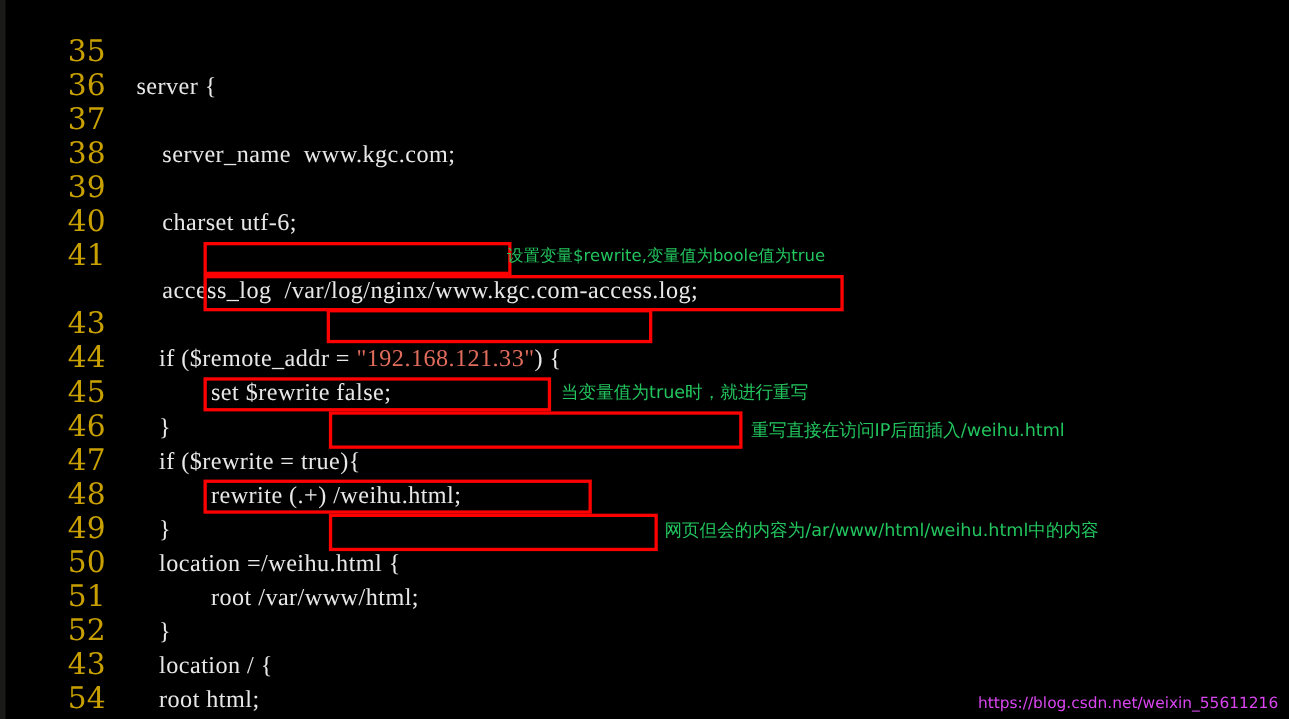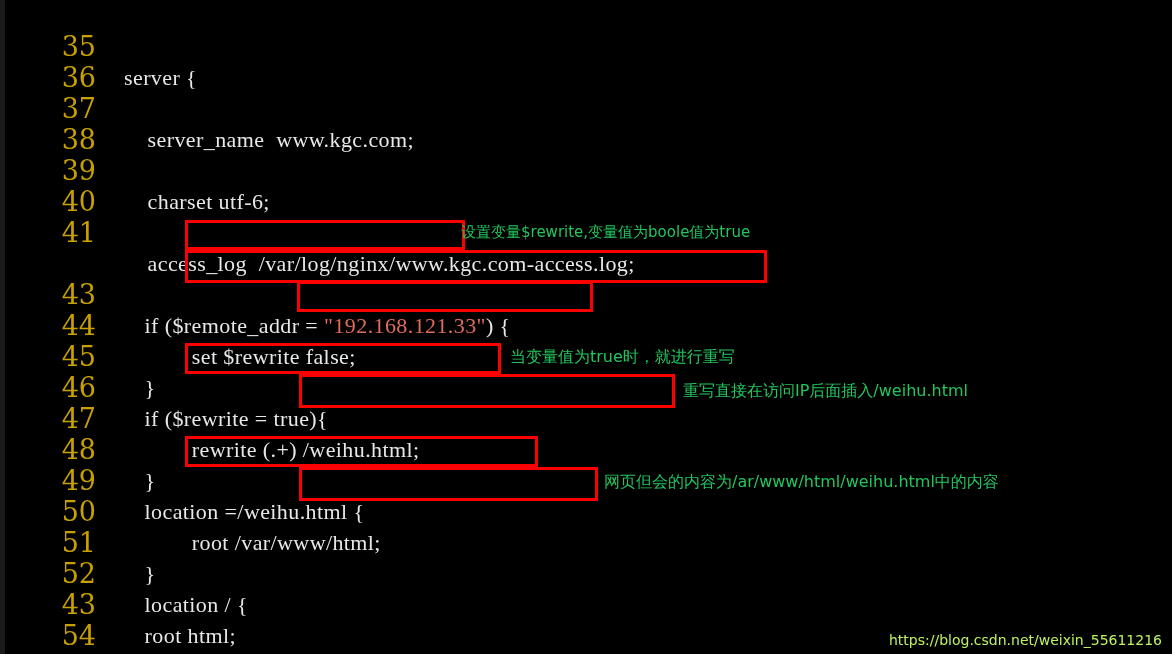--- a/index.html
+++ b/index.html
@@ -74,21 +74,21 @@
     line-height: 20px;
     white-space: nowrap;
   }
   .note-lg { font-size: 16px; }
 
   
   #watermark {
     position: absolute;
     right: 10px;
     bottom: 6px;
-    color: #bef264;
+    color: #d946ef;
     font-family: "DejaVu Sans", "Liberation Sans", sans-serif;
     font-size: 14px;
     white-space: nowrap;
   }
 </style>
 </head>
 <body>
 
 <div id="screen">
 

